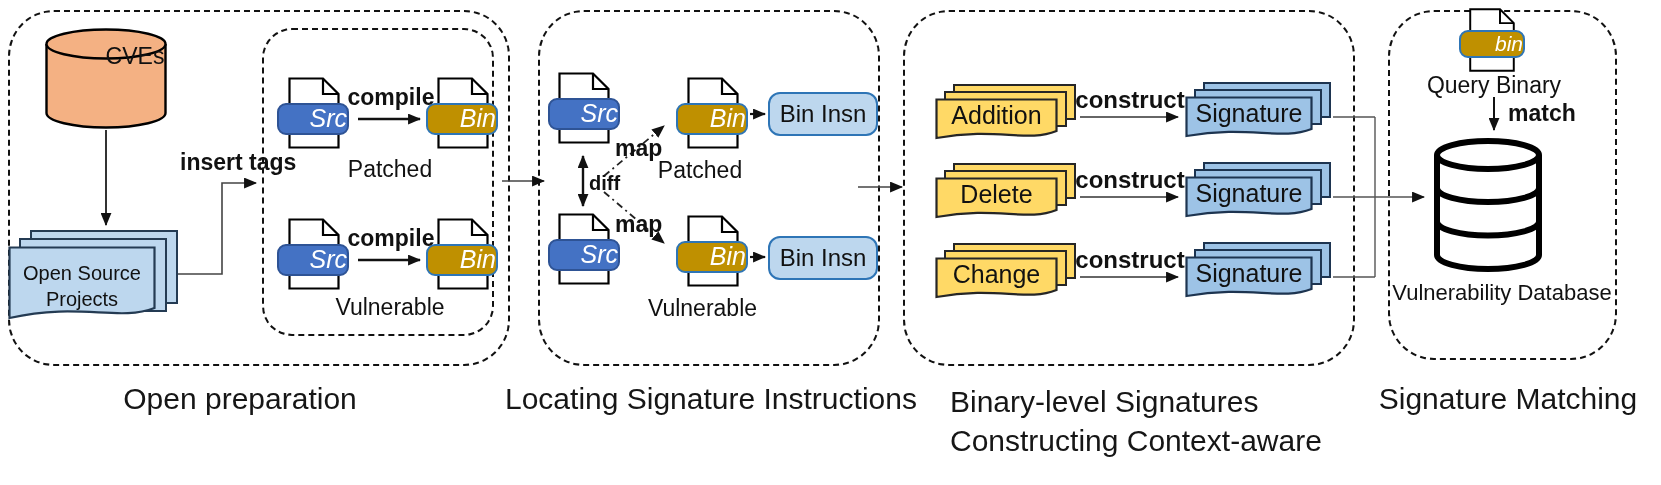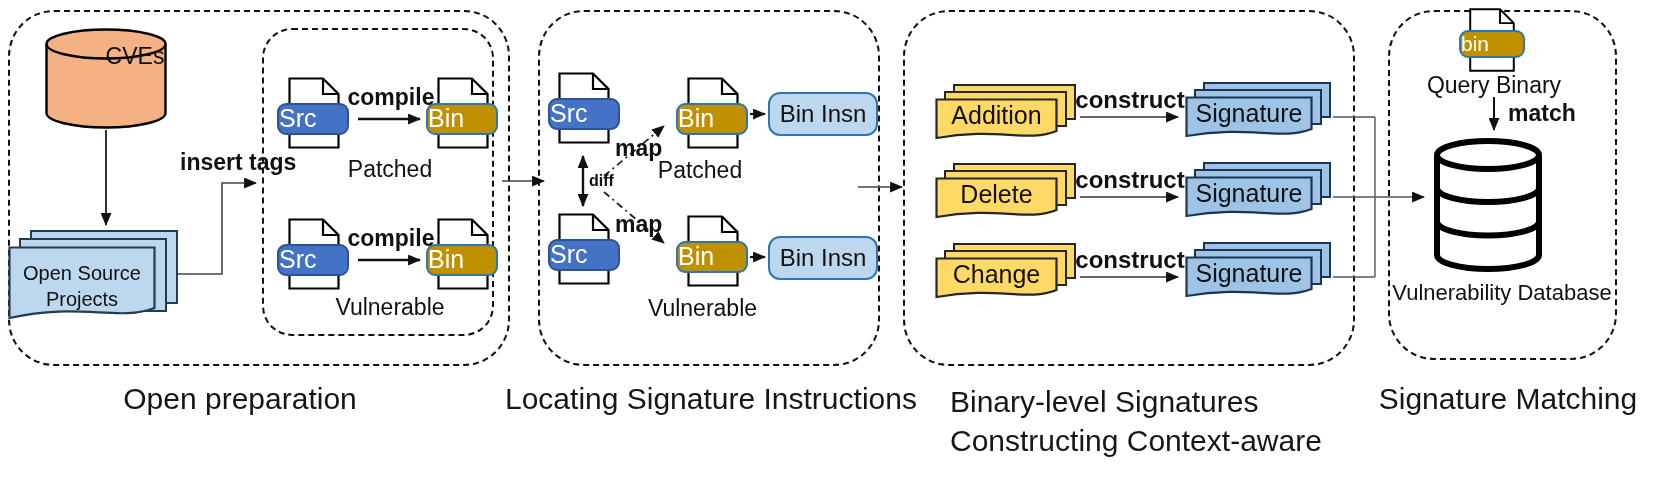--- a/index.html
+++ b/index.html
@@ -7,22 +7,22 @@
     position:relative; width:1661px; height:485px; background:#ffffff;
     font-family:"Liberation Sans", sans-serif; color:#111; overflow:hidden;
   }
   .panel {
     position:absolute; box-sizing:border-box;
     border:2.5px dashed #111; border-radius:46px; background:transparent;
   }
   .panel.inner { border-radius:30px; border-width:2.2px; }
   .badge {
     position:absolute; box-sizing:border-box; border-radius:9px;
-    border:2.5px solid #2E5395; color:#fff; text-align:left;
-    font-size:25px; line-height:27px; z-index:22;
+    border:2.5px solid #2E5395; color:#fff; text-align:right;
+    font-size:25px; line-height:27px; z-index:22;font-style:italic;
   }
   .badge.src { background:#4472C4; border-color:#2E5395; }
   .badge.bin { background:#BF9000; border-color:#2E75B6; }
   .bininsn {
     position:absolute; box-sizing:border-box; background:#BDD7EE;
     border:2.5px solid #2E75B6; border-radius:12px; color:#111;
     font-size:24px; text-align:center; line-height:39px; z-index:22;
   }
   .lbl { position:absolute; font-size:23px; color:#111; white-space:nowrap; z-index:25; }
   .lbl.b { font-weight:bold; }
@@ -136,21 +136,21 @@
     <div class="caption" style="left:40px; top:382px; width:400px; text-align:center;">Open preparation</div>
   </div>
 
   <div class="zgroup">
     <svg class="shape" style="left:558px; top:72px;" width="52" height="72" viewBox="0 0 52 72">
       <path d="M1.5 1.5 L35 1.5 L50.5 17 L50.5 70.5 L1.5 70.5 Z" fill="#fff" stroke="#000" stroke-width="2.2"></path>
       <path d="M35 1.5 L35 17 L50.5 17" fill="none" stroke="#000" stroke-width="2.2"></path>
     </svg>
     <div class="badge src" style="left:548px; top:98px; width:72px; height:32px;">Src</div>
 
-    <div class="lbl b" style="left:589px; top:172px; font-size:16px;">diff</div>
+    <div class="lbl b" style="left:589px; top:172px; font-size:20px;">diff</div>
     <div class="lbl b" style="left:615px; top:135px;">map</div>
     <div class="lbl b" style="left:615px; top:211px;">map</div>
 
     <svg class="shape" style="left:687px; top:77px;" width="52" height="72" viewBox="0 0 52 72">
       <path d="M1.5 1.5 L35 1.5 L50.5 17 L50.5 70.5 L1.5 70.5 Z" fill="#fff" stroke="#000" stroke-width="2.2"></path>
       <path d="M35 1.5 L35 17 L50.5 17" fill="none" stroke="#000" stroke-width="2.2"></path>
     </svg>
     <div class="badge bin" style="left:676px; top:103px; width:72px; height:32px;">Bin</div>
     <div class="bininsn" style="left:768px; top:92px; width:110px; height:44px;">Bin Insn</div>
     <div class="lbl ctr" style="left:650px; top:157px; width:100px;">Patched</div>

